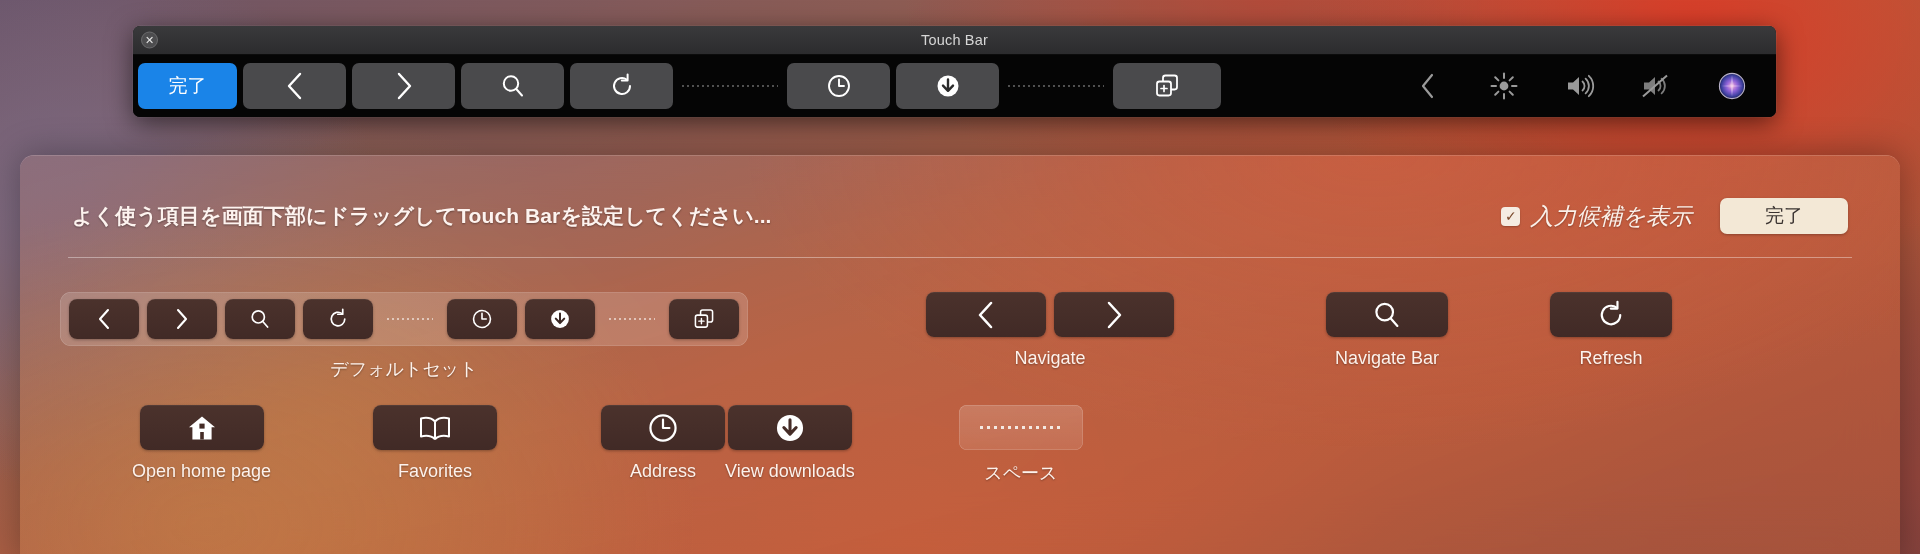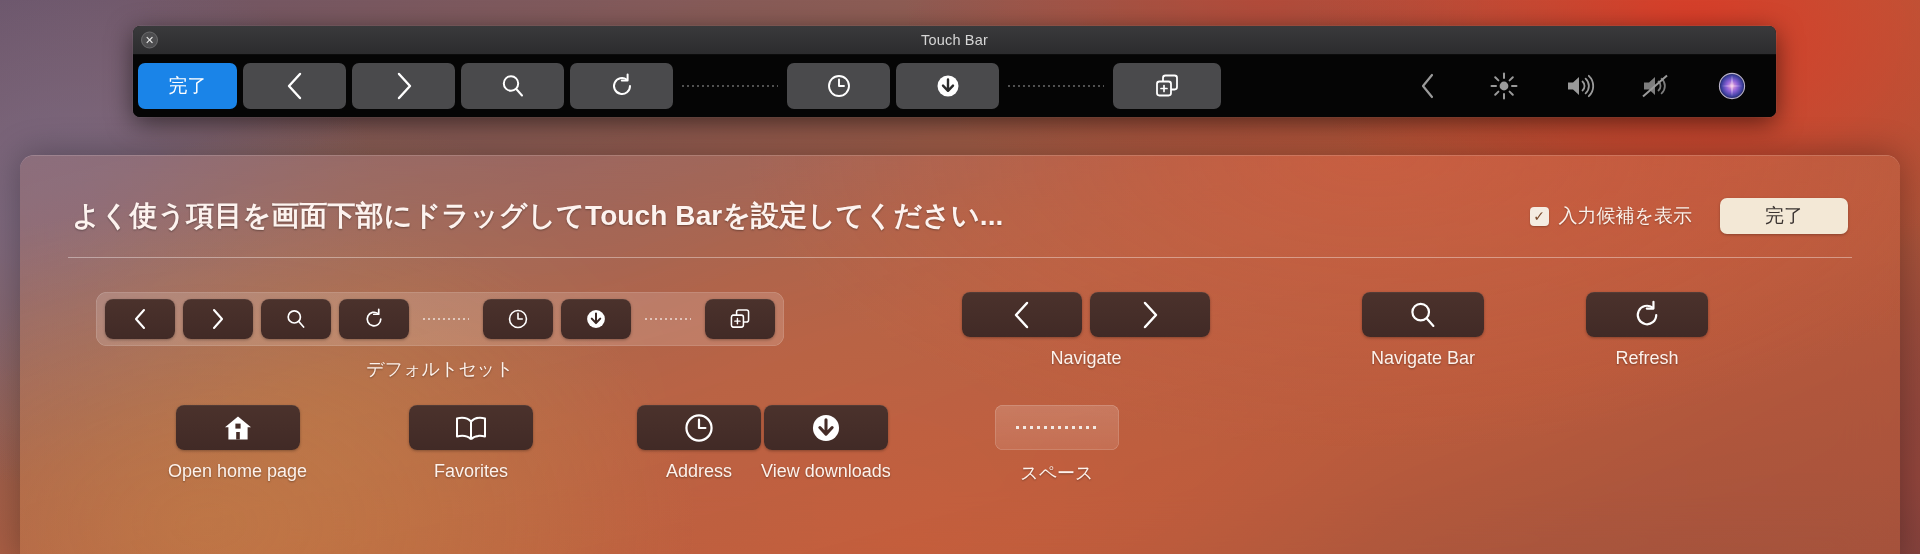--- a/index.html
+++ b/index.html
@@ -80,45 +80,45 @@
       linear-gradient(165deg, rgba(150,115,125,.62) 0%, rgba(178,105,80,.60) 35%, rgba(196,96,62,.62) 70%, rgba(183,92,60,.62) 100%);
     backdrop-filter:blur(26px);
     box-shadow:0 -2px 34px rgba(0,0,0,.30), inset 0 .5px 0 rgba(255,255,255,.30);
     overflow:hidden;
   }
   #sheet-header{
     display:flex; align-items:center; justify-content:space-between;
     padding:36px 52px 0 52px; height:86px;
   }
   #sheet-instruction{
-    font-size:28px; font-weight:bold; color:#fdf3ef;
+    font-size:21px; font-weight:bold; color:#fdf3ef;
     text-shadow:0 1px 2px rgba(0,0,0,.35);
     letter-spacing:.1px;
   }
   #sheet-header-right{ display:flex; align-items:center; gap:28px; }
   #suggestions-toggle{ display:flex; align-items:center; gap:10px; cursor:pointer; }
   #suggestions-checkbox{
     width:19px; height:19px; border-radius:4px;
     background:#f5ece2; display:flex; align-items:center; justify-content:center;
     color:#7a4a2c; font-size:14px; line-height:1; font-weight:bold;
     box-shadow:0 1px 2px rgba(0,0,0,.25);
   }
-  #suggestions-label{ font-size:19px; color:#fbf1ea; text-shadow:0 1px 2px rgba(0,0,0,.3); }
+  #suggestions-label{ font-size:23px; color:#fbf1ea; text-shadow:0 1px 2px rgba(0,0,0,.3);font-style:italic; }
   #done-button{
     min-width:128px; height:36px; border-radius:7px;
     background:#f3e8d6; color:#3a3331; font-size:19px;
     display:flex; align-items:center; justify-content:center;
     box-shadow:0 1px 3px rgba(0,0,0,.28); cursor:pointer;
   }
   #sheet-divider{
     margin:16px 48px 0 48px; height:1px;
     background:rgba(255,255,255,.38);
   }
   
-  .item-row{ display:flex; align-items:flex-start; padding:0 76px; }
+  .item-row{ display:flex; align-items:flex-start; padding:0 40px; }
   #row-one{ margin-top:34px; }
   #row-two{ margin-top:24px; }
   .item{
     display:flex; flex-direction:column; align-items:center;
     cursor:grab;
   }
   .item-key{
     height:45px; border-radius:8px;
     background:linear-gradient(180deg,#4b322c 0%,#412a26 100%);
     display:flex; align-items:center; justify-content:center;

